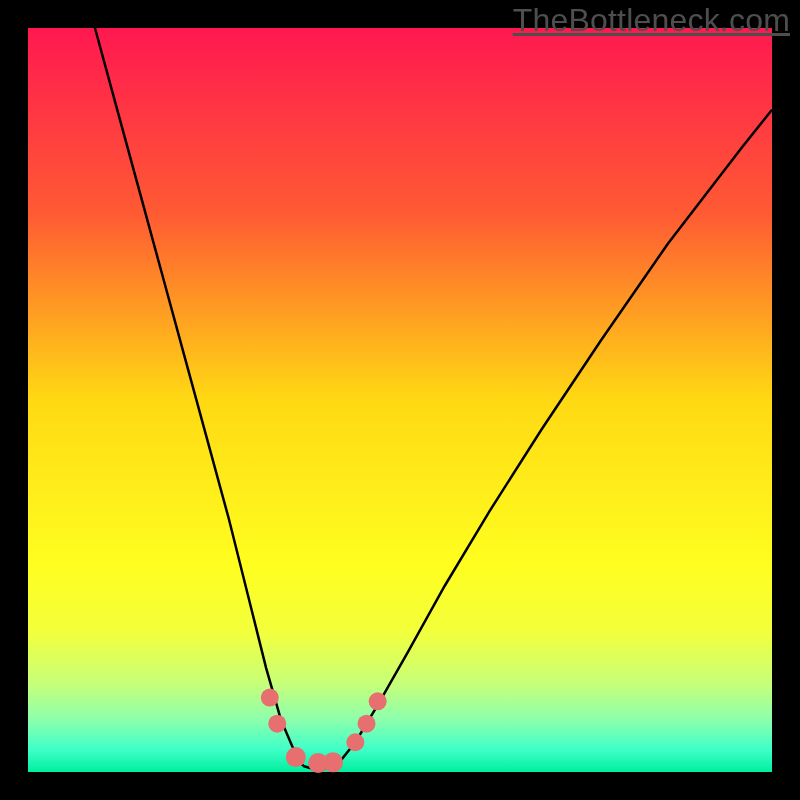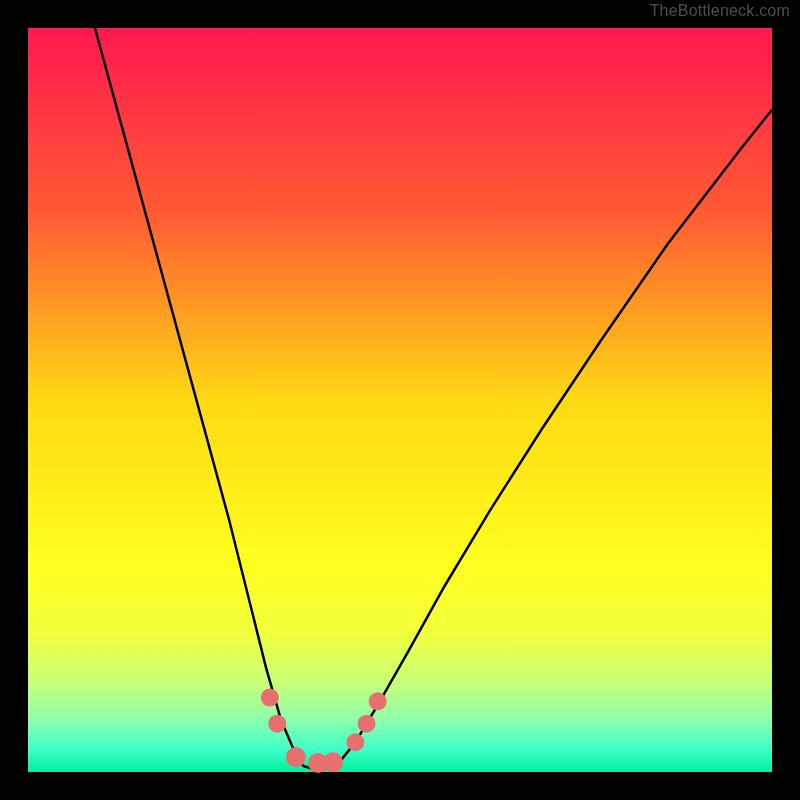--- a/index.html
+++ b/index.html
@@ -14,24 +14,25 @@
   .chart-container {
     position: relative;
     width: 800px;
     height: 800px;
   }
   .watermark {
     position: absolute;
     top: 2px;
     right: 10px;
     color: #4e4e4e;
-    font-size: 16px;
+    font-size: 32px;
     font-weight: 500;
     z-index: 10;
     letter-spacing: 0.2px;
+    text-decoration: underline;
   }
   svg {
     display: block;
   }
 </style>
 </head>
 <body>
 
 <div class="chart-container">
   <div class="watermark">TheBottleneck.com</div>

